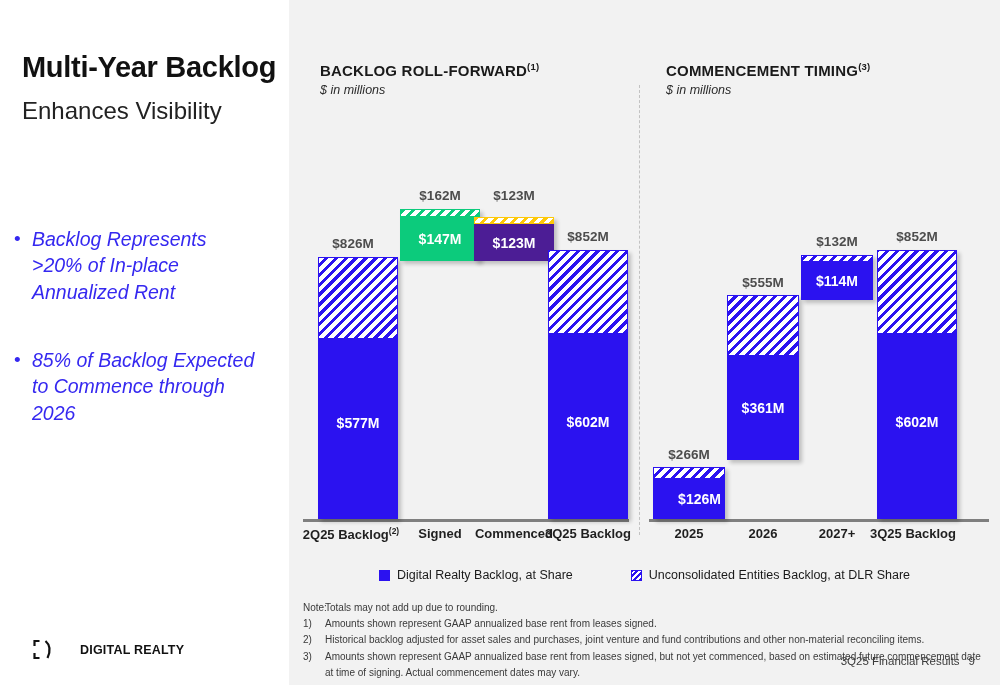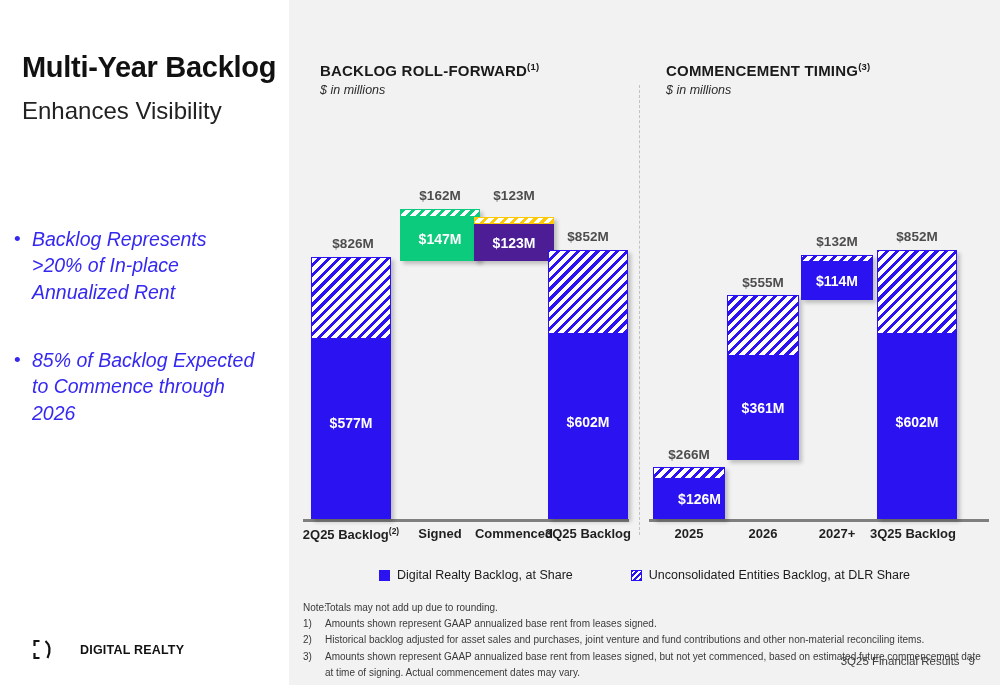--- a/index.html
+++ b/index.html
@@ -310,21 +310,21 @@
     </div>
     <div class="chart-units">$ in millions</div>
   </div>
 
   <div id="chart-divider"></div>
 
   <div class="plot" id="plot-left">
     <div class="axis-line" id="axis-left"></div>
 
     <div class="total-label" style="left:16px; top:236px; width:96px;">$826M</div>
-    <div class="bar shadowed" style="left:22px; top:257px; width:80px; height:262px;">
+    <div class="bar shadowed" style="left:29px; top:257px; width:80px; height:262px;">
       <div class="seg seg-hatch-blue" style="top:0px; height:82px;"></div>
       <div class="seg seg-solid-blue" style="top:82px; height:180px;">
         <div class="seg-label" style="top:76px;">$577M</div>
       </div>
     </div>
     <div class="cat-label" style="left:6px; top:526px; width:112px;">
       <span>2Q25 Backlog</span><sup>(2)</sup>
     </div>
 
     <div class="total-label" style="left:103px; top:188px; width:96px;">$162M</div>

